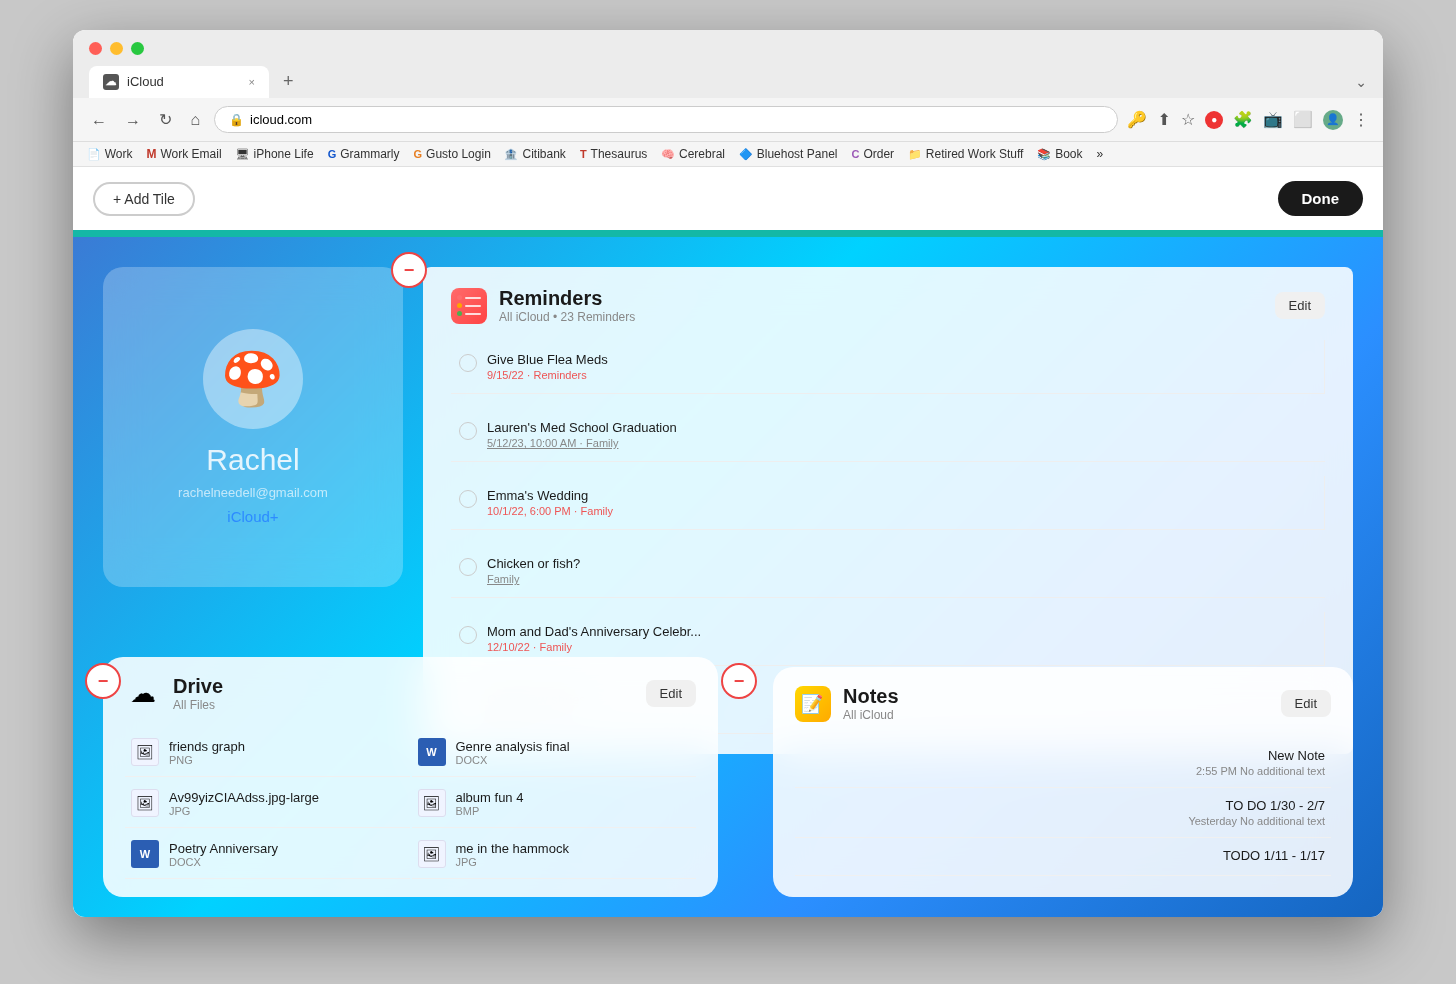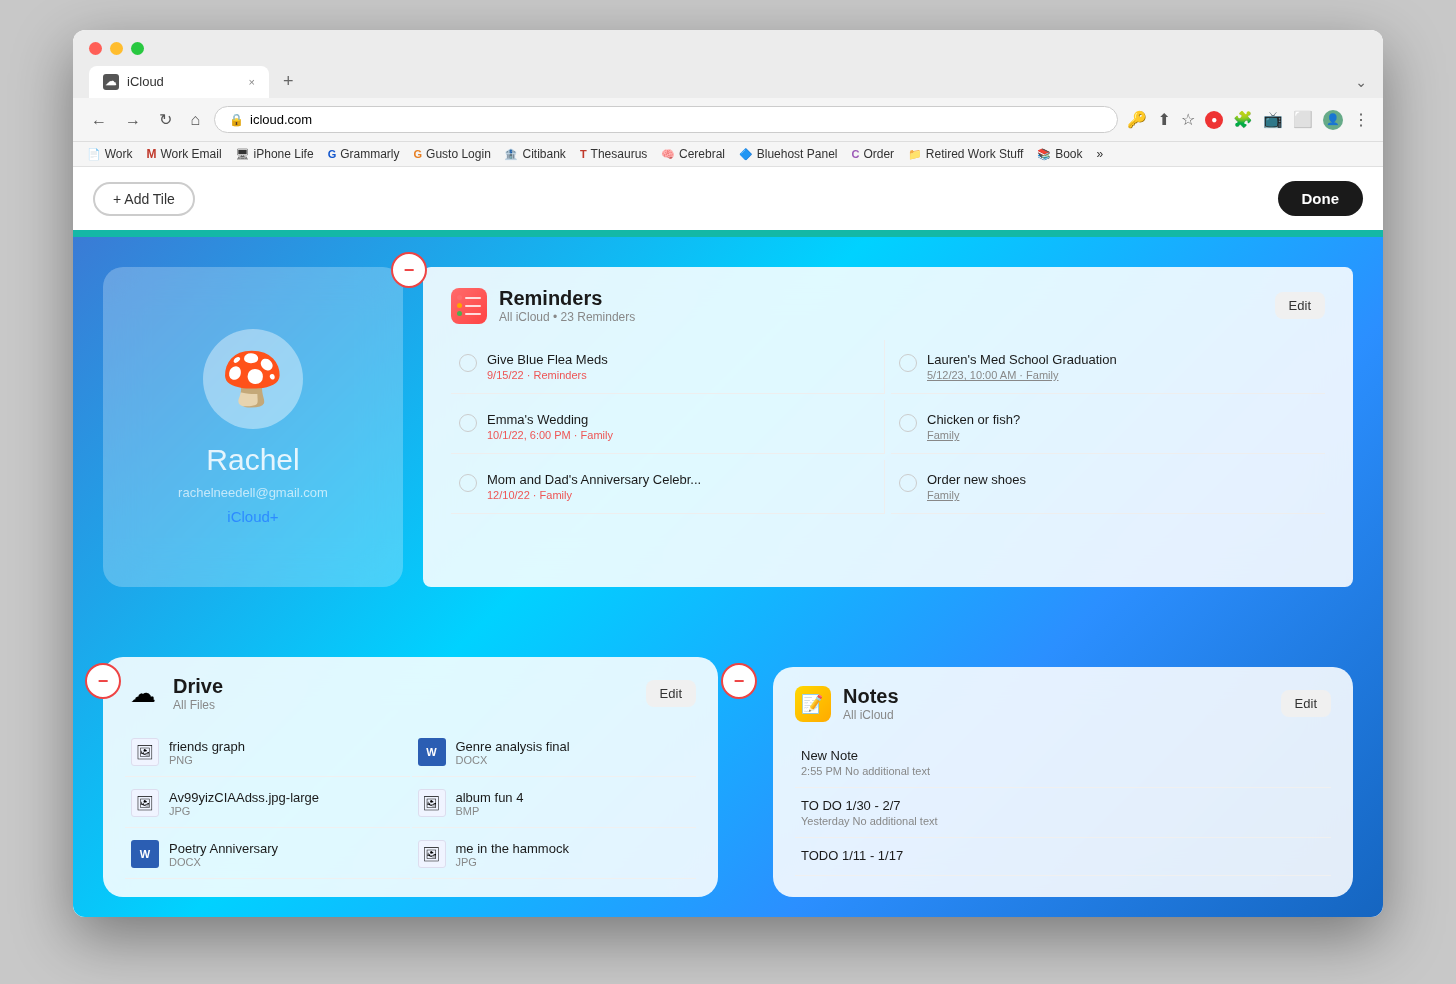--- a/index.html
+++ b/index.html
@@ -318,22 +318,22 @@
       border: none;
       border-radius: 8px;
       padding: 6px 14px;
       font-size: 13px;
       color: #333;
       cursor: pointer;
     }
 
     .reminders-grid {
       display: grid;
-      grid-template-columns: 1fr 1fr;
-      gap: 6px;
+      grid-template-columns: 1fr;
+      gap: 14px;
     }
 
     .reminder-item {
       padding: 12px 8px;
       border-bottom: 1px solid #eee;
       display: flex;
       align-items: flex-start;
       gap: 10px;
     }
 
@@ -431,20 +431,21 @@
       color: #1a1a1a;
     }
 
     .file-type {
       font-size: 11px;
       color: #888;
     }
 
     .notes-list {
       margin-top: 8px;
+      text-align: right;
     }
 
     .note-item {
       padding: 10px 6px;
       border-bottom: 1px solid #f0f0f0;
     }
 
     .note-title {
       font-size: 13px;
       font-weight: 500;

